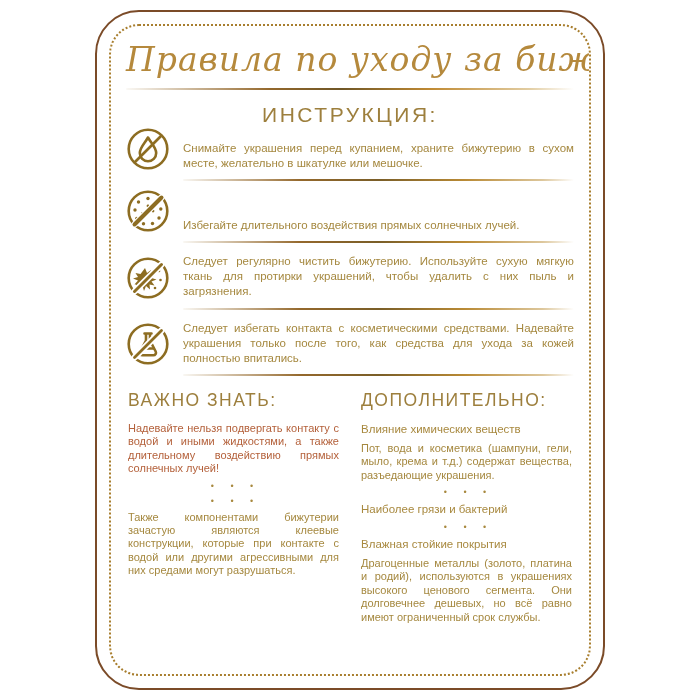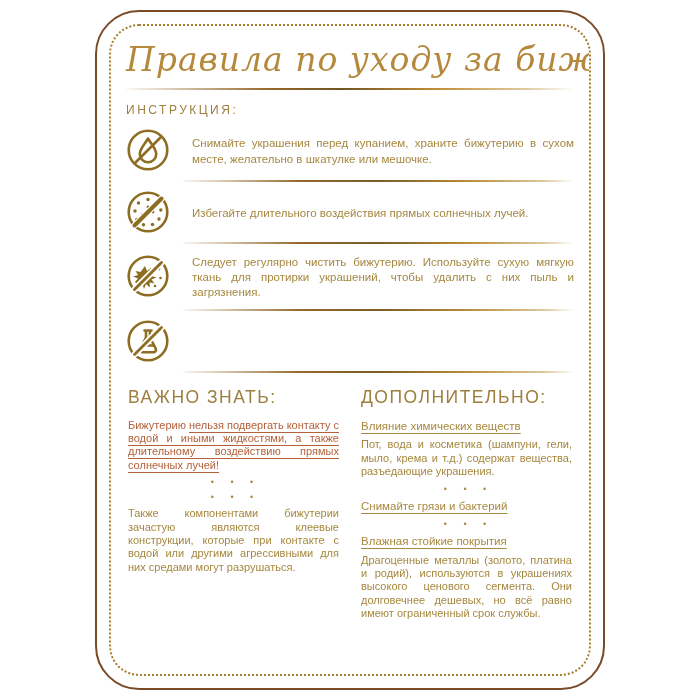--- a/index.html
+++ b/index.html
@@ -18,42 +18,42 @@
   .title {
     text-align:center; font-family:"DejaVu Serif", serif; font-style:italic; font-weight:400;
     font-size:33px; color:#b5893c; letter-spacing:1px; margin-top:2px; white-space:nowrap;
   }
   .grad-line {
     height:2px; margin-top:9px;
     background:linear-gradient(90deg, rgba(236,229,214,0.25) 0%, #94682c 32%, #6f5626 48%, #c08a33 68%, #e2cda2 90%, rgba(255,255,255,0) 100%);
     border-radius:1px;
   }
   .instr-heading {
-    text-align:left; font-size:12px; font-weight:400; letter-spacing:2.5px;
-    color:#9d7f3d; margin-top:13px; margin-bottom:11px;
+    text-align:center; font-size:21px; font-weight:400; letter-spacing:2.5px;
+    color:#9d7f3d; margin-top:13px; 
   }
 
-  .instr-row { display:flex; align-items:center; gap:22px; }
+  .instr-row { display:flex; align-items:flex-end; gap:13px; }
   .instr-row .icon { flex:0 0 44px; width:44px; height:44px; }
   .instr-text {
     flex:1; font-size:11.5px; line-height:1.32; color:#a5883f; text-align:justify; padding-top:3px;
   }
   .row-divider { height:2px; margin:8px 0 8px 57px;
     background:linear-gradient(90deg, rgba(236,229,214,0.3) 0%, #94682c 30%, #7a5e28 50%, #b98a35 72%, #ddc79c 92%, rgba(255,255,255,0) 100%);
     border-radius:1px;
   }
 
   .columns { display:flex; gap:22px; margin-top:14px; padding:0 2px; }
   .col { flex:1; min-width:0; }
   .col-heading {
     font-size:17.5px; font-weight:400; letter-spacing:1.5px; color:#9d7f3d; margin-bottom:11px;
   }
   .body-p { font-size:11px; line-height:1.22; color:#a5883f; text-align:justify; }
   .warning { color:#b4613b; }
-  .warning .u, .subhead { text-decoration:underline; text-underline-offset:2.5px; }
+  .warning .u, .subhead { text-underline-offset:2.5px; }
   .subhead { font-size:11.5px; line-height:1.3; color:#a8893f; font-weight:400; margin-bottom:5px; display:block; }
   .dots {
     text-align:center; color:#a8893f; font-size:9px; letter-spacing:7px; margin:5px 0 5px 4px;
   }
   .sec { margin-bottom:1px; }
 
   svg .stroke { fill:none; stroke:#8d6d22; stroke-width:2.6; stroke-linecap:round; stroke-linejoin:round; }
   svg .fillg { fill:#8d6d22; }
   svg .gapline { stroke:#ffffff; stroke-width:6.5; stroke-linecap:round; fill:none; }
 </style>
@@ -131,47 +131,48 @@
         <div class="instr-row">
           <span class="icon">
             <svg width="44" height="44" viewBox="0 0 44 44">
               <circle class="stroke" cx="22" cy="22" r="19.3"></circle>
               <path class="stroke" d="M18.5 11.5 h7 M20 11.5 V18.5 L14.2 29.5 a2.6 2.6 0 0 0 2.3 3.8 h10.9 a2.6 2.6 0 0 0 2.3 -3.8 L24 18.5 V11.5"></path>
               <path class="stroke" d="M16.5 26.5 h11"></path>
               <line class="gapline" x1="9" y1="35" x2="35" y2="9"></line>
               <line x1="8.5" y1="35.5" x2="35.5" y2="8.5" stroke="#8d6d22" stroke-width="2.8" stroke-linecap="round"></line>
             </svg>
           </span>
+          <p class="instr-text">Следует избегать контакта с косметическими средствами. Надевайте украшения только после того, как средства для ухода за кожей полностью впитались.</p>
         </div>
         <div class="row-divider"></div>
 
       </div>
 
       <div class="columns">
 
         <div class="col">
           <h3 class="col-heading">ВАЖНО ЗНАТЬ:</h3>
-          <p class="body-p warning"><span>Бижутерию </span><span class="u">нельзя подвергать контакту с водой и иными жидкостями, а также длительному воздействию прямых солнечных лучей!</span></p>
+          <p class="body-p warning"><span>Надевайте </span><span class="u">нельзя подвергать контакту с водой и иными жидкостями, а также длительному воздействию прямых солнечных лучей!</span></p>
           <div class="dots">•  •  •</div>
           <div class="dots">•  •  •</div>
           <p class="body-p">Также компонентами бижутерии зачастую являются клеевые конструкции, которые при контакте с водой или другими агрессивными для них средами могут разрушаться.</p>
 
         </div>
 
         <div class="col">
           <h3 class="col-heading">ДОПОЛНИТЕЛЬНО:</h3>
 
           <div class="sec">
             <span class="subhead">Влияние химических веществ</span>
             <p class="body-p">Пот, вода и косметика (шампуни, гели, мыло, крема и т.д.) содержат вещества, разъедающие украшения.</p>
           </div>
           <div class="dots">•  •  •</div>
 
           <div class="sec">
-            <span class="subhead">Снимайте грязи и бактерий</span>
+            <span class="subhead">Наиболее грязи и бактерий</span>
           </div>
           <div class="dots">•  •  •</div>
 
           <div class="sec">
             <span class="subhead">Влажная стойкие покрытия</span>
             <p class="body-p">Драгоценные металлы (золото, платина и родий), используются в украшениях высокого ценового сегмента. Они долговечнее дешевых, но всё равно имеют ограниченный срок службы.</p>
           </div>
 
         </div>
 

